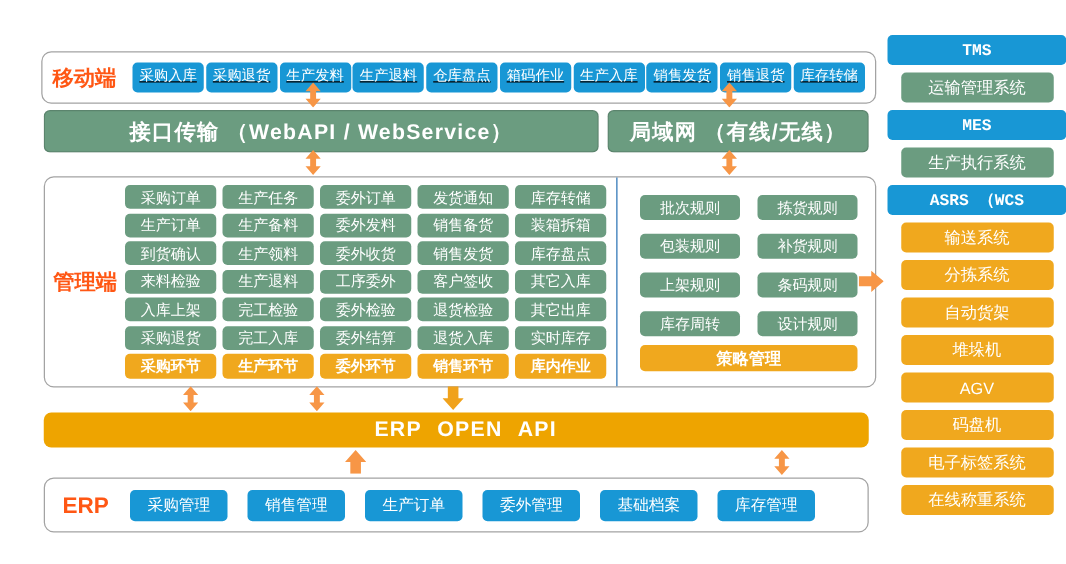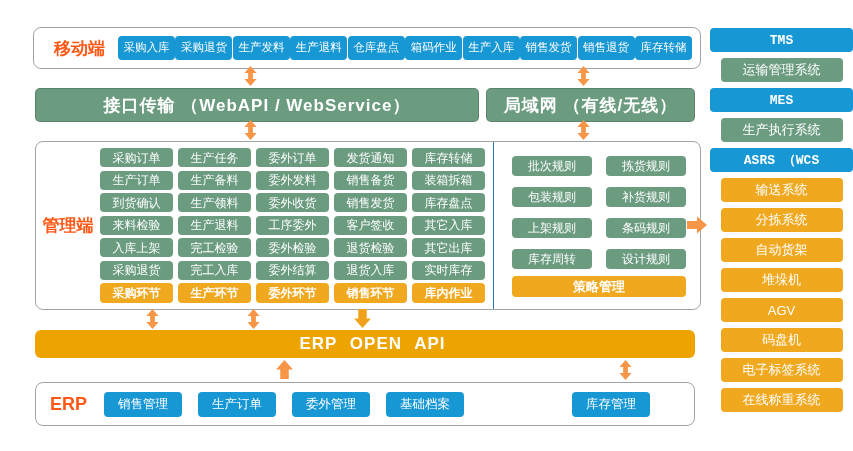--- a/index.html
+++ b/index.html
@@ -18,24 +18,24 @@
   
   .btn {
     color:#fff; border-radius:4px; display:flex; align-items:center;
     justify-content:center; white-space:nowrap; line-height:1;
   }
   .btn-blue  { background:#1897d5; }
   .btn-green { background:#6b9c80; }
   .btn-gold  { background:#f0a81e; font-weight:bold; }
 
   
-  #mobile-box { left:33px; top:27px; width:668px; height:42px;
-    display:flex; align-items:center; padding:0 8px 0 20px; }
+  #mobile-box { left:33px; top:41px; width:668px; height:42px;
+    display:flex; align-items:center; padding:0 8px 0 8px; }
   #mobile-box .org-label { width:64px; flex:0 0 auto; }
-  .mobile-btns { flex:1; display:flex; justify-content:space-between; }
+  .mobile-btns { flex:1; display:flex; justify-content:space-between;text-decoration:underline; }
   .mobile-btns .btn { width:57px; height:24px; font-size:11.5px; }
 
   
   .bar-green {
     position:absolute; background:#6b9c80; border:1px solid rgba(0,0,0,0.15);
     color:#fff; font-weight:bold; font-size:17px; letter-spacing:1px;
     display:flex; align-items:center; justify-content:center; border-radius:5px;
   }
   #bar-api { left:35px; top:88px; width:444px; height:34px; }
   #bar-lan { left:486px; top:88px; width:209px; height:34px; }
@@ -170,20 +170,21 @@
     </div>
     <div class="btn btn-gold rules-footer">策略管理</div>
   </div>
 </div>
 
 <div id="erp-api-bar">ERP OPEN API</div>
 
 <div class="box" id="erp-box">
   <div class="org-label">ERP</div>
   <div class="erp-btns">
+    <div class="btn btn-blue">采购管理</div>
     <div class="btn btn-blue">销售管理</div>
     <div class="btn btn-blue">生产订单</div>
     <div class="btn btn-blue">委外管理</div>
     <div class="btn btn-blue">基础档案</div>
     <div class="btn btn-blue erp-last">库存管理</div>
   </div>
 </div>
 
 <div class="right-panel">
   <div class="rp-item rp-blue">TMS</div>

